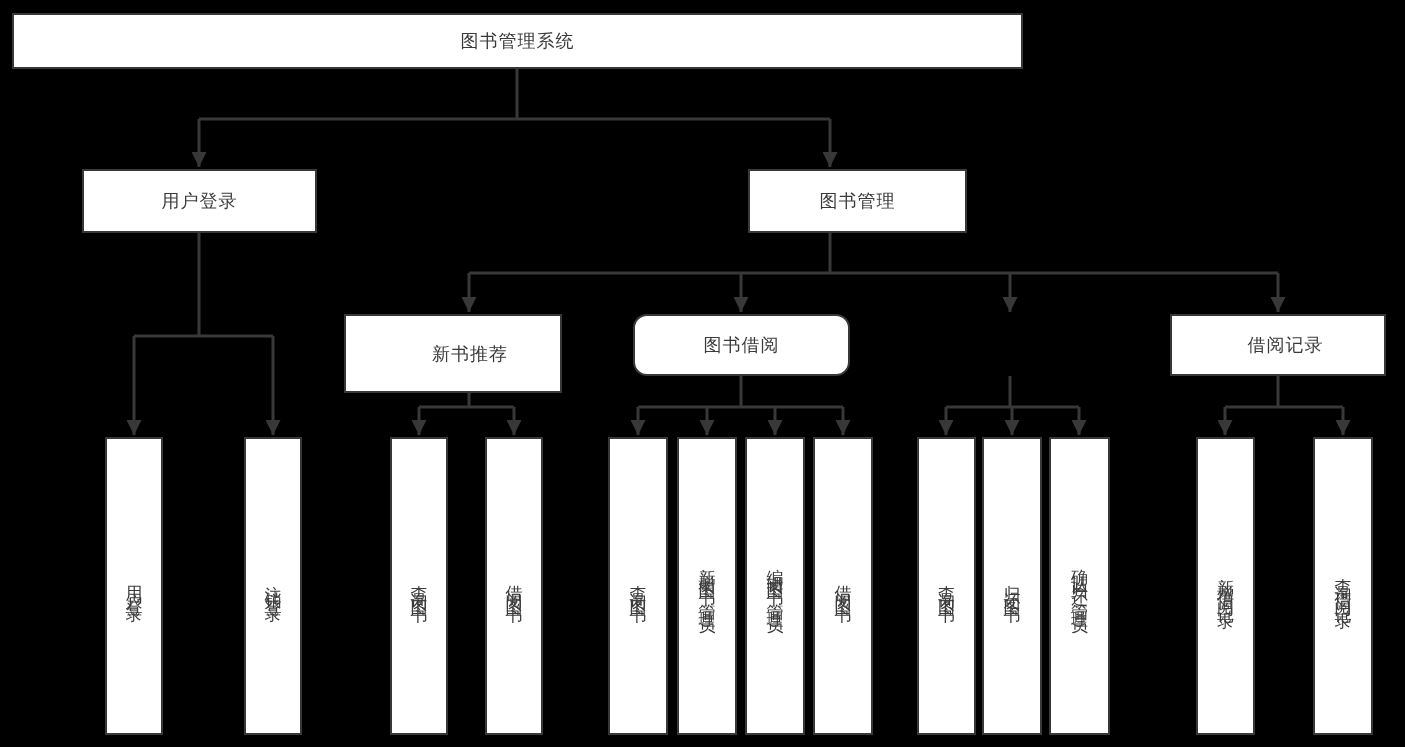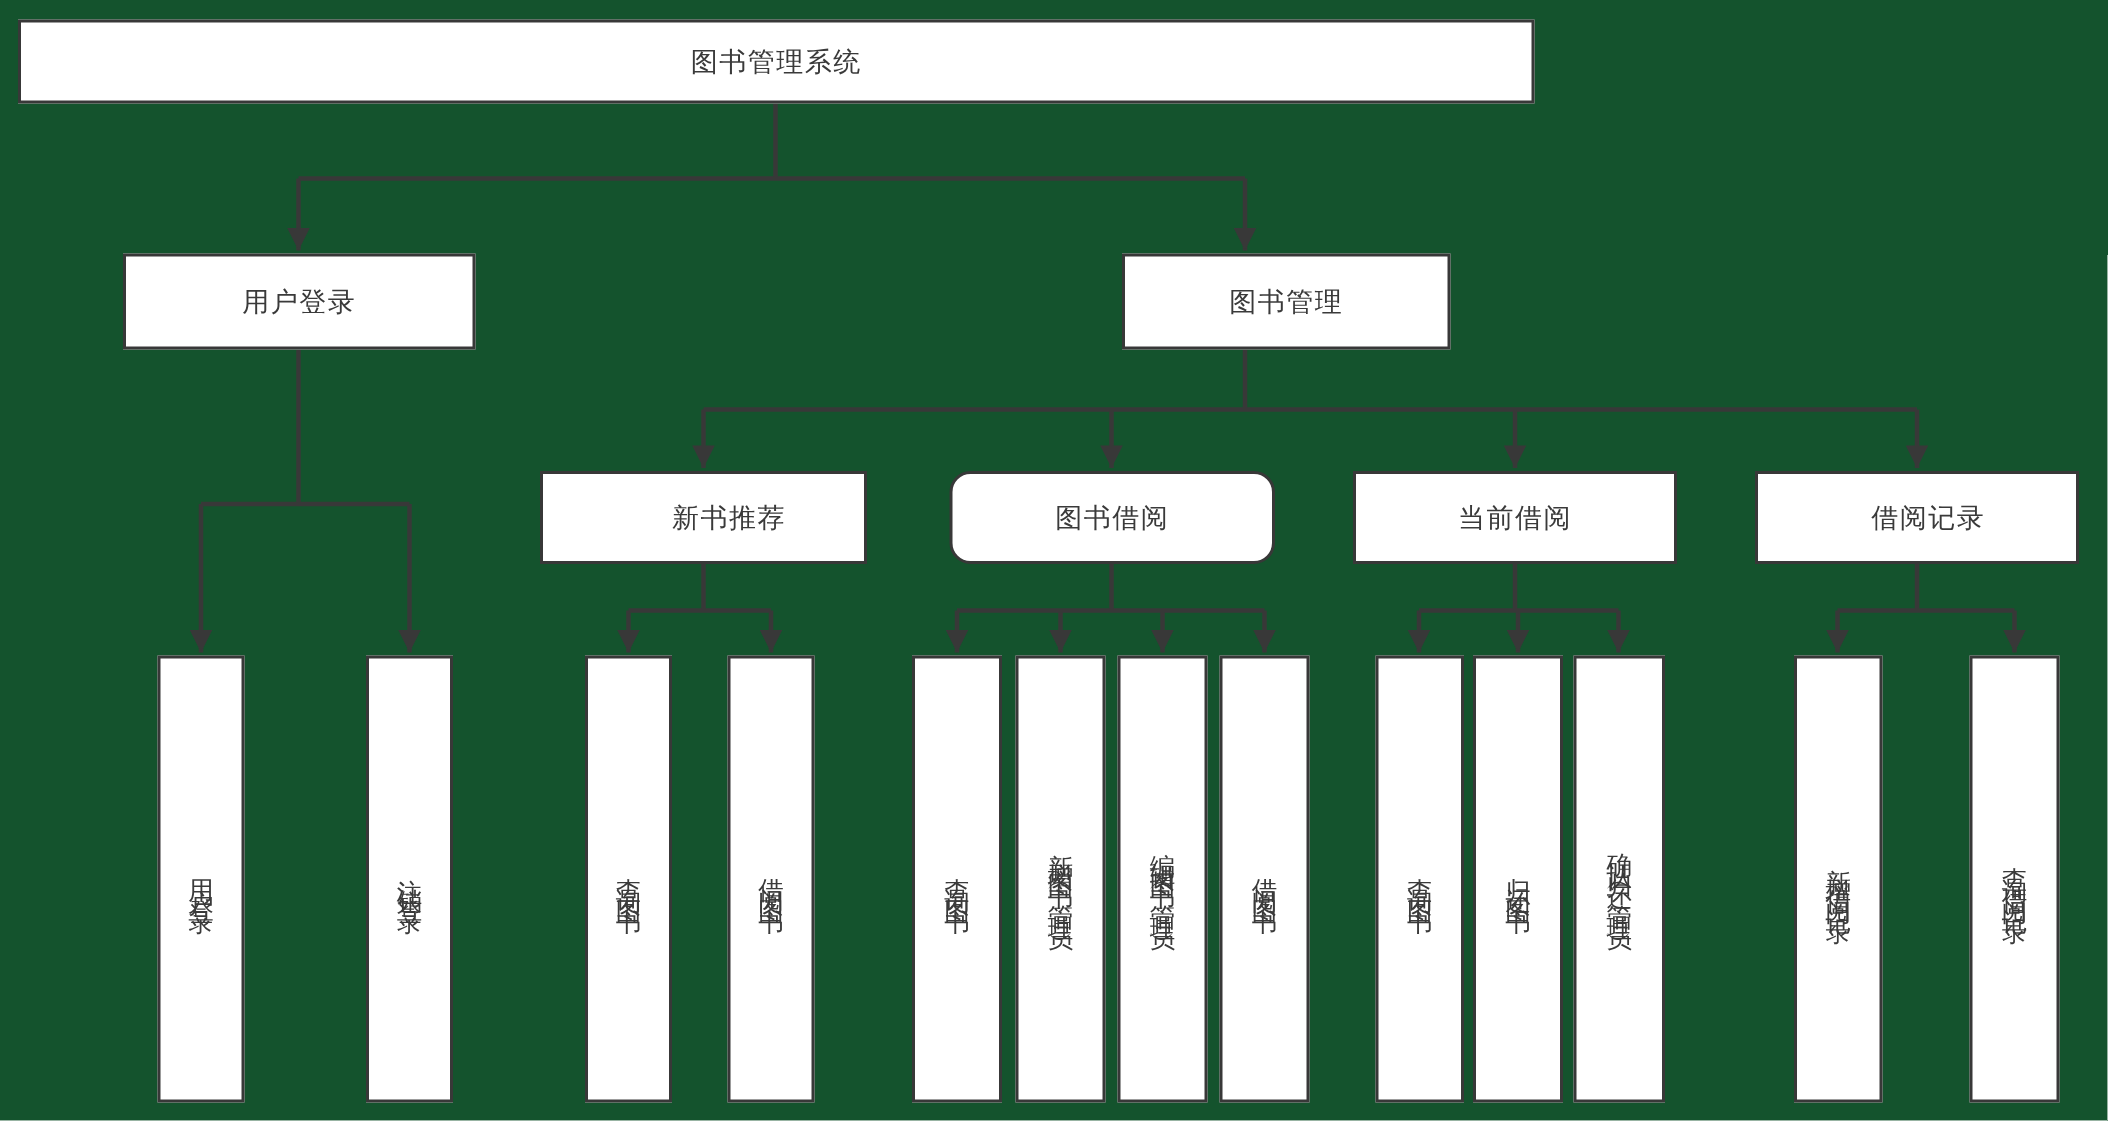--- a/index.html
+++ b/index.html
@@ -1,19 +1,19 @@
 <!DOCTYPE html>
 <html><head>
 <meta charset="utf-8">
 <style>
   html,body{margin:0;padding:0;background:#ffffff;}
   .canvas{
     position:relative;
     width:1405px;height:747px;
-    background:#14532d;
+    background:#000000;
     font-family:"Liberation Sans","DejaVu Sans",sans-serif;
     overflow:hidden;
   }
   .wires{position:absolute;left:0;top:0;width:1405px;height:747px;}
   .node{
     position:absolute;
     background:#ffffff;
     border:2.5px solid #383838;
     box-sizing:border-box;
     display:flex;align-items:center;justify-content:center;
@@ -98,28 +98,25 @@
     <span>图书管理系统</span>
   </div>
 
   <div class="node h" style="left:82px;top:169px;width:235px;height:64px;">
     <span>用户登录</span>
   </div>
   <div class="node h" style="left:748px;top:169px;width:219px;height:64px;">
     <span>图书管理</span>
   </div>
 
-  <div class="node h" style="left:360px;top:314px;width:218px;height:62px;padding-left:34px;">
+  <div class="node h" style="left:344px;top:314px;width:218px;height:79px;padding-left:34px;">
     <span>新书推荐</span>
   </div>
   <div class="node h" style="left:633px;top:314px;width:217px;height:62px;border-radius:14px;">
     <span>图书借阅</span>
-  </div>
-  <div class="node h" style="left:902px;top:314px;width:216px;height:62px;">
-    <span>当前借阅</span>
   </div>
   <div class="node h" style="left:1170px;top:314px;width:216px;height:62px;padding-left:15px;">
     <span>借阅记录</span>
   </div>
 
   <div class="node v" style="left:105px;top:437px;width:58px;height:298px;">
     <span>用户登录</span>
   </div>
   <div class="node v" style="left:244px;top:437px;width:58px;height:298px;">
     <span>注销登录</span>

